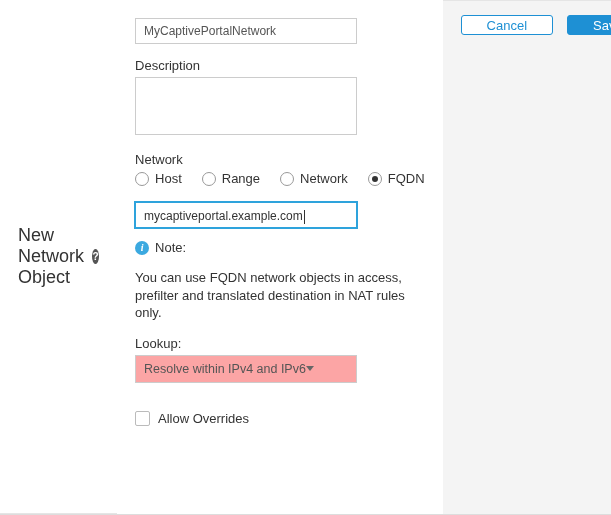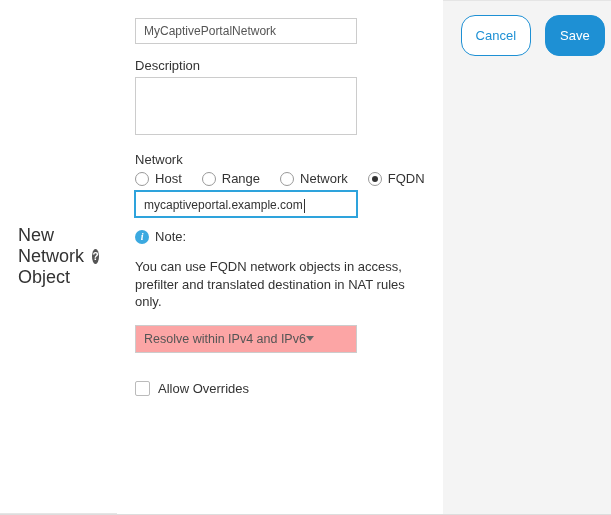--- a/index.html
+++ b/index.html
@@ -72,21 +72,21 @@
     padding: 5px 8px;
     font-size: 12.5px;
     font-family: inherit;
     resize: none;
   }
   .group { margin-bottom: 14px; }
   .radio-row {
     display: flex;
     gap: 20px;
     margin-top: 2px;
-    margin-bottom: 5px;
+    margin-bottom: 16px;
   }
   .radio-item {
     display: inline-flex;
     align-items: center;
     gap: 6px;
     cursor: pointer;
     font-size: 13px;
     color: #333;
   }
   .radio-circle {
@@ -167,24 +167,24 @@
   }
   .footer {
     background: #f4f4f4;
     border-top: 1px solid #e5e5e5;
     padding: 14px 18px;
     display: flex;
     justify-content: flex-end;
     gap: 14px;
   }
   .btn {
-    height: 41px;
-    padding: 0 14px;
-    font-size: 13px;
-    border-radius: 14px;
+    height: 20px;
+    padding: 0 25px;
+    font-size: 13px;
+    border-radius: 3px;
     cursor: pointer;
     display: inline-flex;
     align-items: center;
     justify-content: center;
     min-width: 54px;
   }
   .btn-secondary {
     background: #fff;
     color: #1e90d4;
     border: 1px solid #1e90d4;
@@ -249,20 +249,21 @@
       </div>
     </div>
 
     <div class="note-row">
       <span class="info-icon">i</span>
       <span>Note:</span>
     </div>
     <div class="note-text">You can use FQDN network objects in access, prefilter and translated destination in NAT rules only.</div>
 
     <div class="group">
+      <label class="field-label">Lookup:</label>
       <div class="select">
         <span>Resolve within IPv4 and IPv6</span>
         <span class="caret"></span>
       </div>
     </div>
 
     <div class="check-item">
       <span class="checkbox"></span>
       <span>Allow Overrides</span>
     </div>

